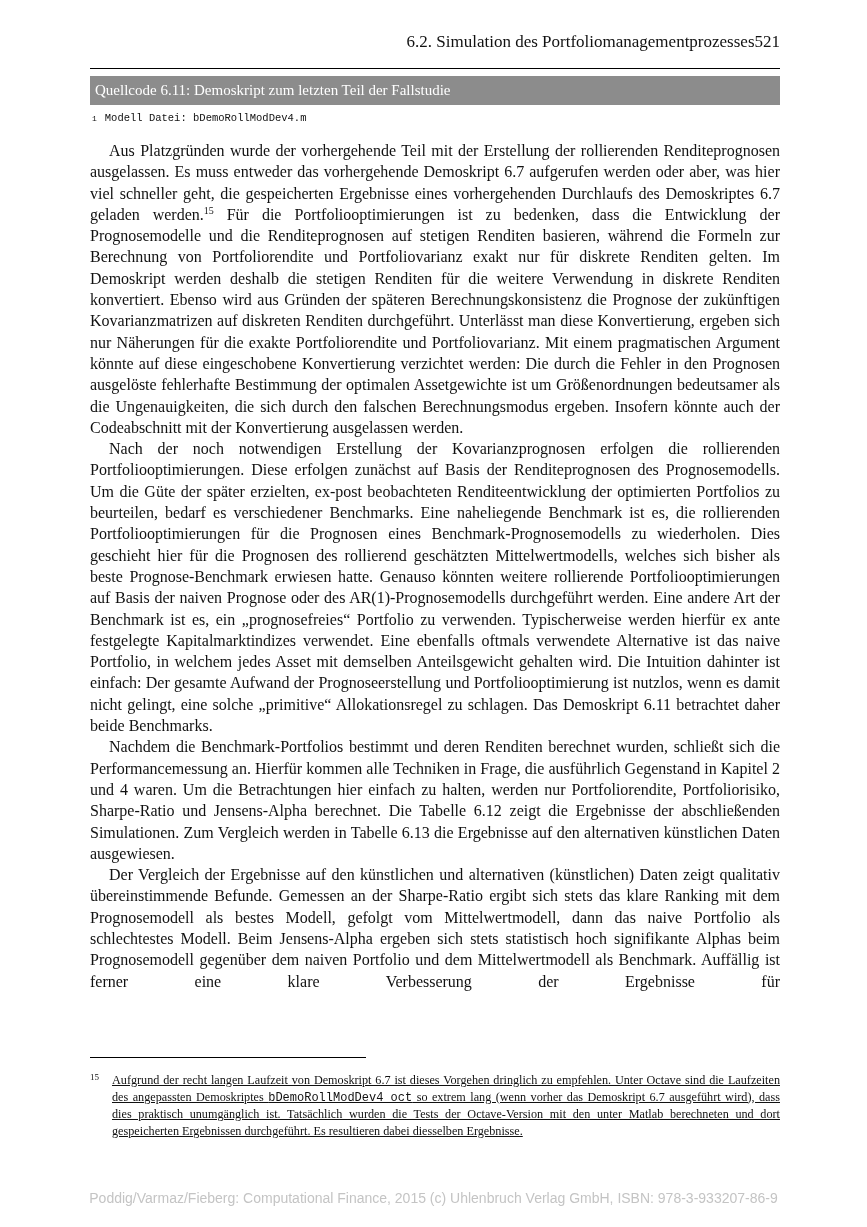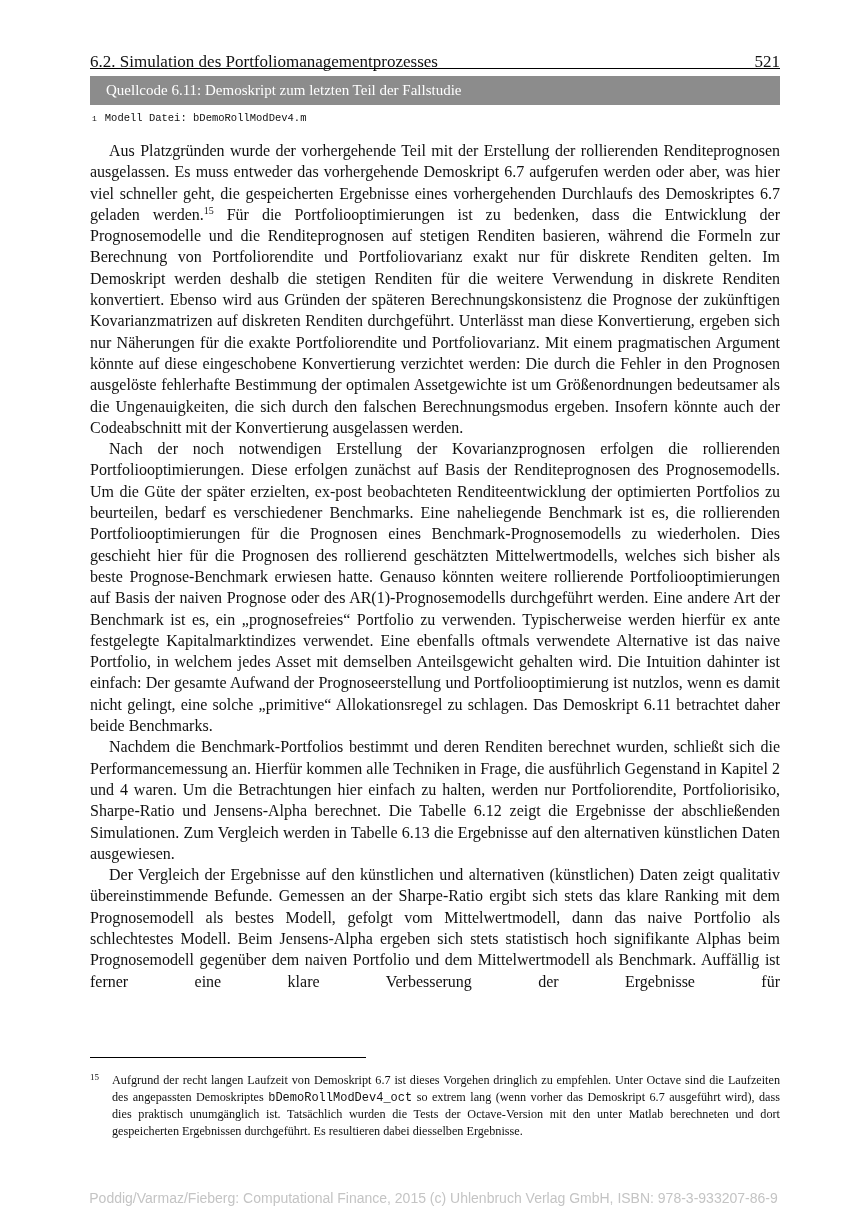--- a/index.html
+++ b/index.html
@@ -1,36 +1,36 @@
 <!DOCTYPE html>
 <html><head>
 <meta charset="utf-8">
 <style>
   html, body { margin: 0; padding: 0; background: #ffffff; }
   body { width: 867px; height: 1227px; position: relative; overflow: hidden;
          font-family: "Liberation Serif", "DejaVu Serif", serif; color: #111; }
   .page { position: absolute; left: 90px; top: 0; width: 690px; }
-  .header { position: absolute; top: 52px; left: 0; width: 690px; height: 22px;
-            font-size: 17px; display: flex; justify-content: space-between; align-items: baseline; }
+  .header { position: absolute; top: 32px; left: 0; width: 690px; height: 22px;
+            font-size: 17px; display: flex; justify-content: flex-end; align-items: baseline; }
   .header-rule { position: absolute; top: 68px; left: 0; width: 690px; height: 1px; background: #000; }
   .code-caption { position: absolute; top: 76px; left: 0; width: 690px; height: 29px;
                   background: #8c8c8c; color: #ffffff; font-size: 15px; line-height: 29px;
-                  padding-left: 16px; box-sizing: border-box; }
+                  padding-left: 5px; box-sizing: border-box; }
   .code-line { position: absolute; top: 112px; left: 0; font-family: "Liberation Mono", "DejaVu Sans Mono", monospace;
                font-size: 10.5px; }
   .code-line .ln { font-size: 8px; margin-right: 8px; margin-left: 2px; }
   .body { position: absolute; top: 140px; left: 0; width: 690px; font-size: 16px; line-height: 21.3px;
           text-align: justify; hyphens: manual; }
   .body p { margin: 0; text-indent: 19px; }
   sup { font-size: 10px; line-height: 0; vertical-align: 6px; }
   .fn-rule { position: absolute; top: 1057px; left: 0; width: 276px; height: 1px; background: #000; }
   .footnote { position: absolute; top: 1072px; left: 0; width: 690px; font-size: 12.2px; line-height: 16.5px;
               text-align: justify; display: flex; }
   .footnote .fn-num { width: 22px; flex: none; font-size: 9px; position: relative; top: -3px; }
-  .footnote .fn-text { flex: 1; }
+  .footnote .fn-text { flex: 1; text-decoration: underline; }
   .mono { font-family: "Liberation Mono", "DejaVu Sans Mono", monospace; font-size: 12px; }
   .watermark { position: absolute; top: 1190px; left: 0; width: 867px; text-align: center;
                font-family: Liberation Sans, sans-serif; font-size: 14px; color: #c4c4c4; }
 </style>
 </head>
 <body>
 
 <div class="page">
   <div class="header">
     <span>6.2.  Simulation des Portfoliomanagementprozesses</span>

